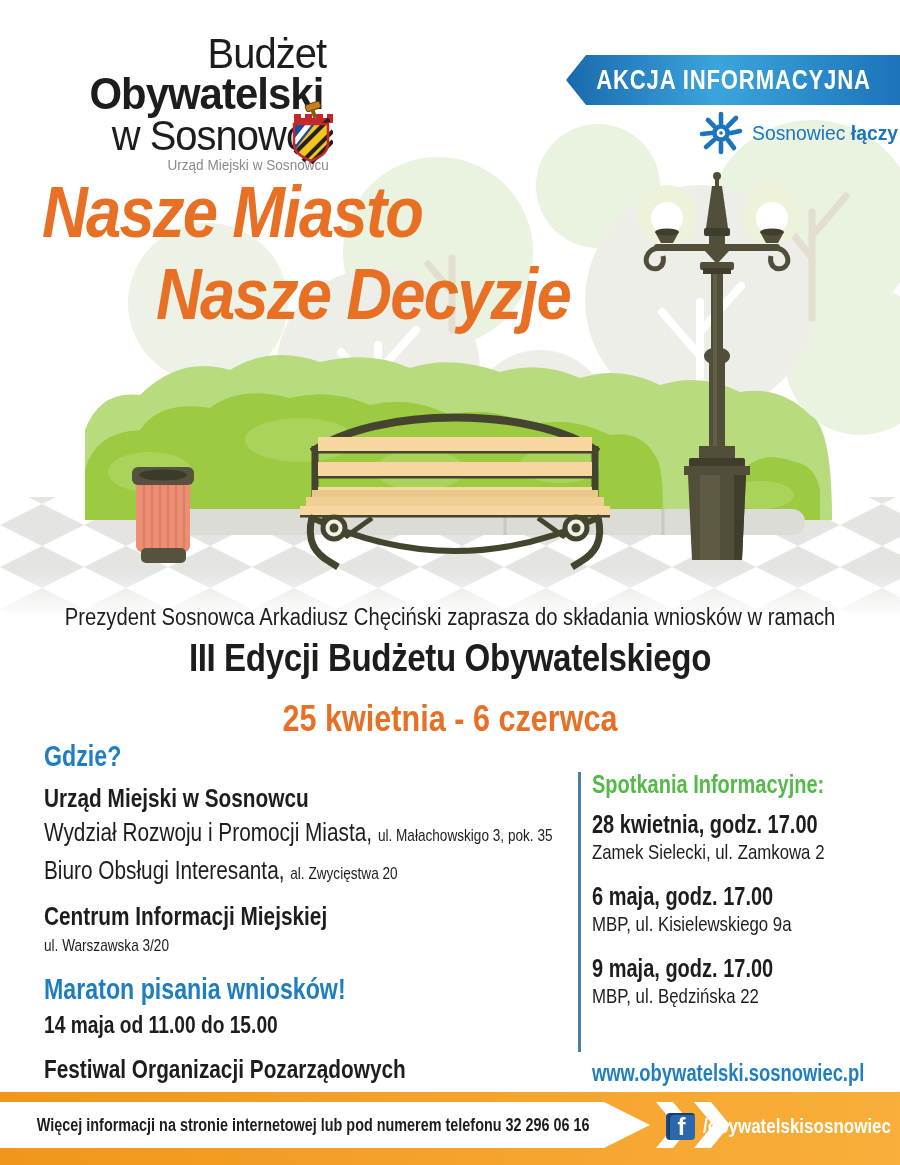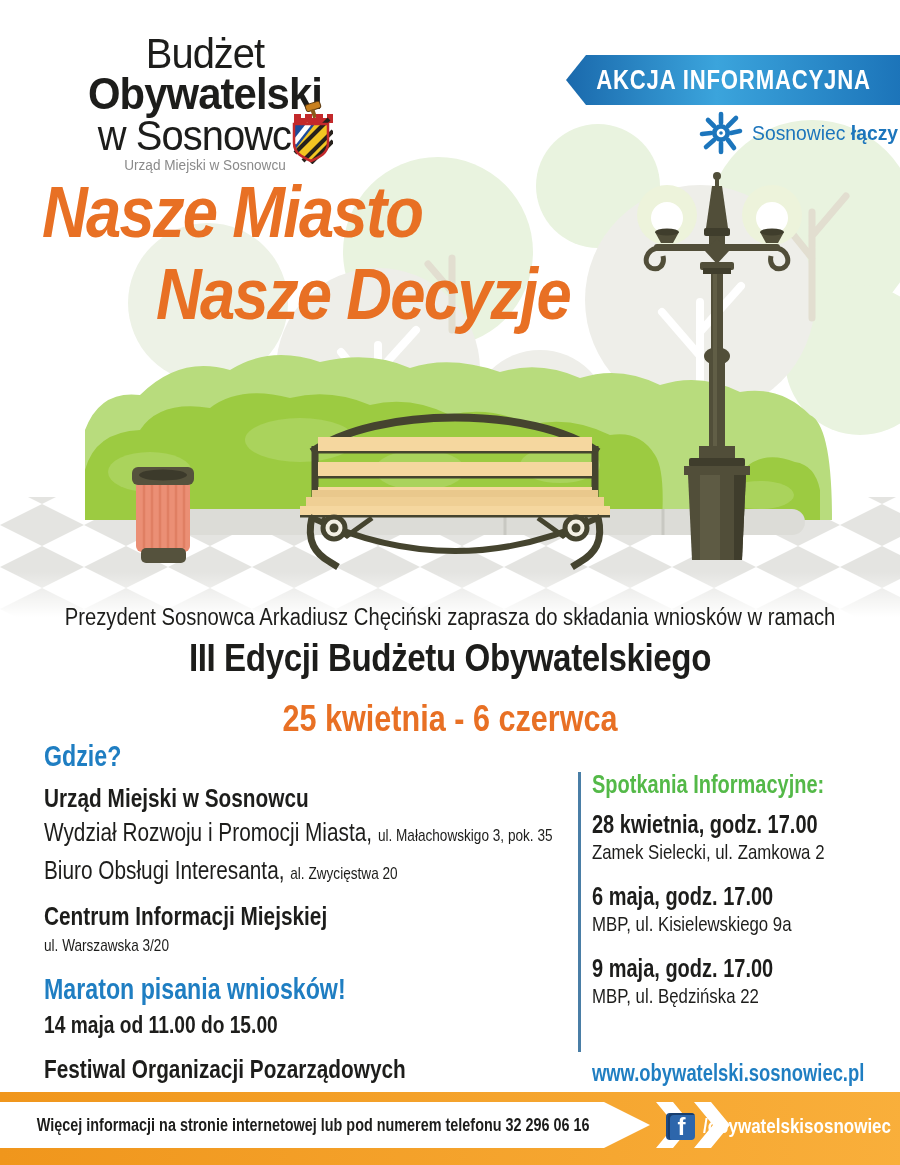--- a/index.html
+++ b/index.html
@@ -1,21 +1,21 @@
 <!DOCTYPE html>
 <html><head>
 <meta charset="utf-8">
 <style>
   html,body{margin:0;padding:0;background:#ffffff;}
   .poster{position:relative;width:900px;height:1165px;background:#ffffff;overflow:hidden;
           font-family:"Liberation Sans",sans-serif;color:#1d1d1b;}
   .abs{position:absolute;}
 
   
-  .logo-block{left:68px;top:34px;width:274px;text-align:center;line-height:0.94;}
+  .logo-block{left:59px;top:34px;width:274px;text-align:right;line-height:0.94;}
   .logo-l1{font-size:42px;letter-spacing:-1px;transform:scaleX(.95);transform-origin:50% 0;}
   .logo-l2{font-size:45px;font-weight:700;letter-spacing:-1px;transform:scaleX(.93);transform-origin:50% 0;}
   .logo-l3{font-size:42px;letter-spacing:-1px;transform:scaleX(.95);transform-origin:50% 0;}
   .logo-sub{font-size:14px;color:#8a8a8a;margin-top:4px;transform:scaleX(.97);transform-origin:50% 0;}
   .crest{left:289px;top:100px;width:44px;height:64px;}
 
   
   .ribbon{left:532px;top:55px;right:0;height:50px;display:flex;gap:17px;}
   .rib-chev{width:24px;height:50px;background:linear-gradient(90deg,#1462a5,#2f94cf);
             clip-path:polygon(24px 0,9px 0,0 50%,9px 100%,24px 100%,15px 50%);}

